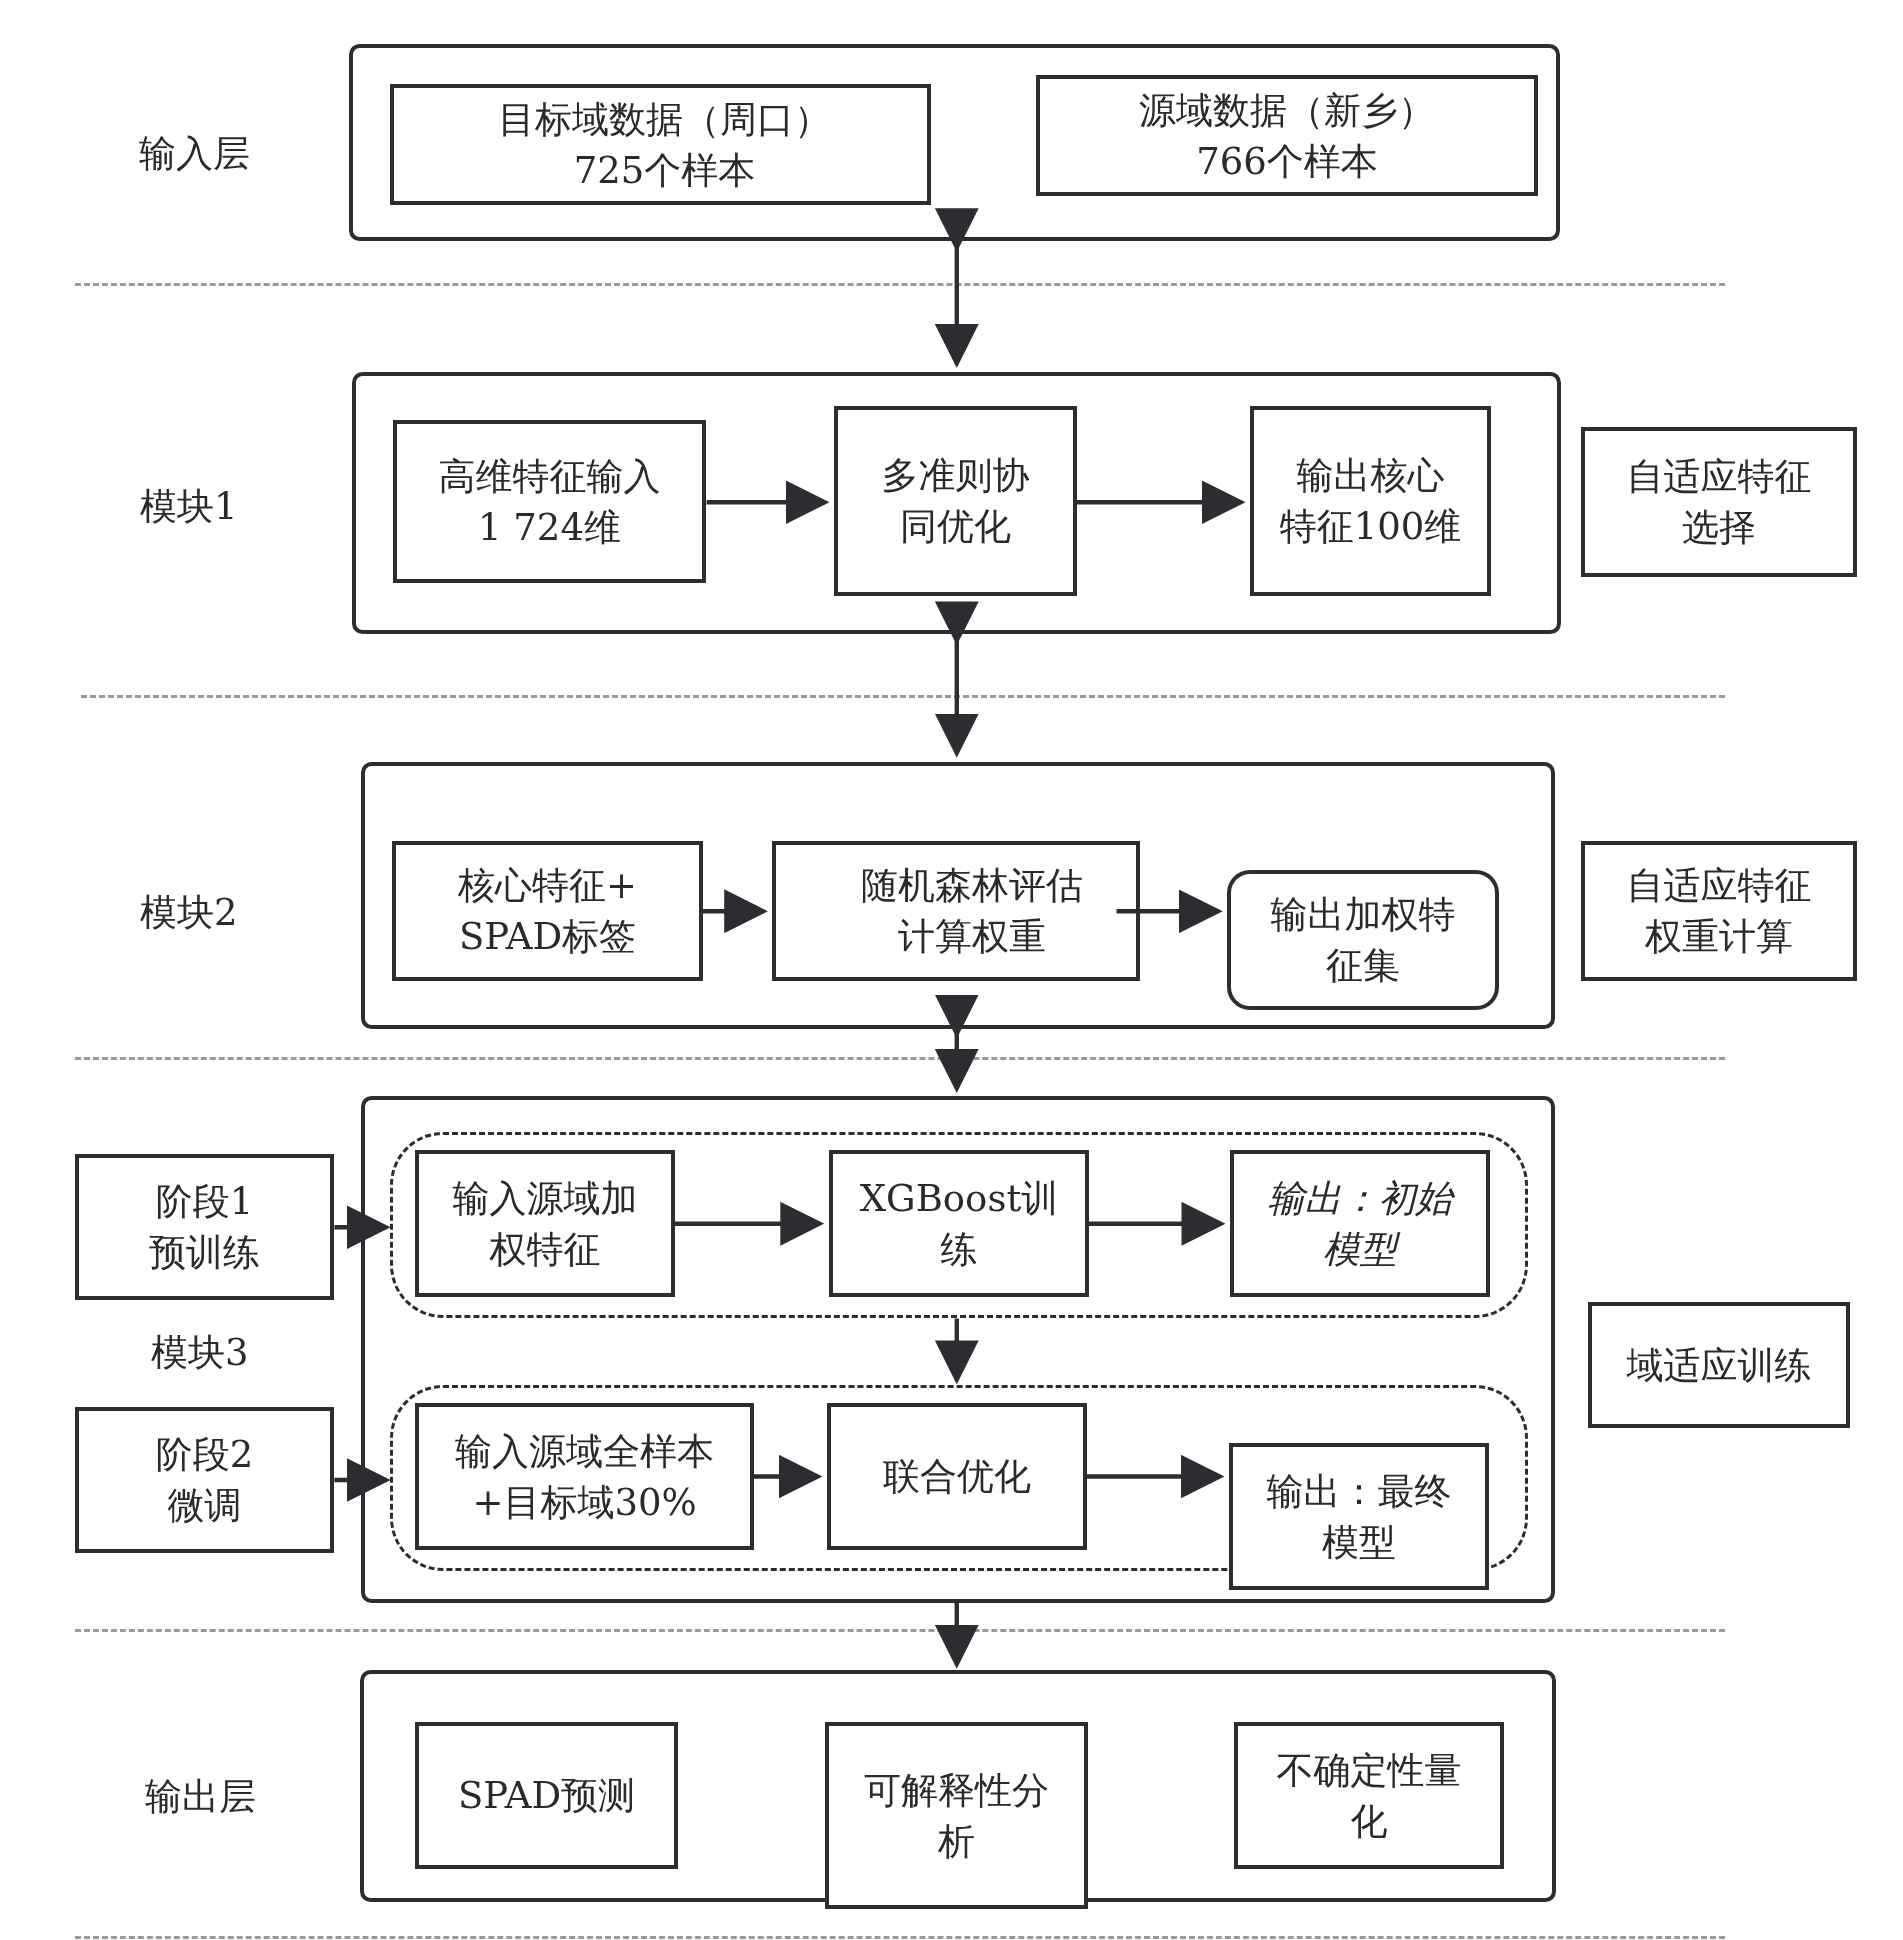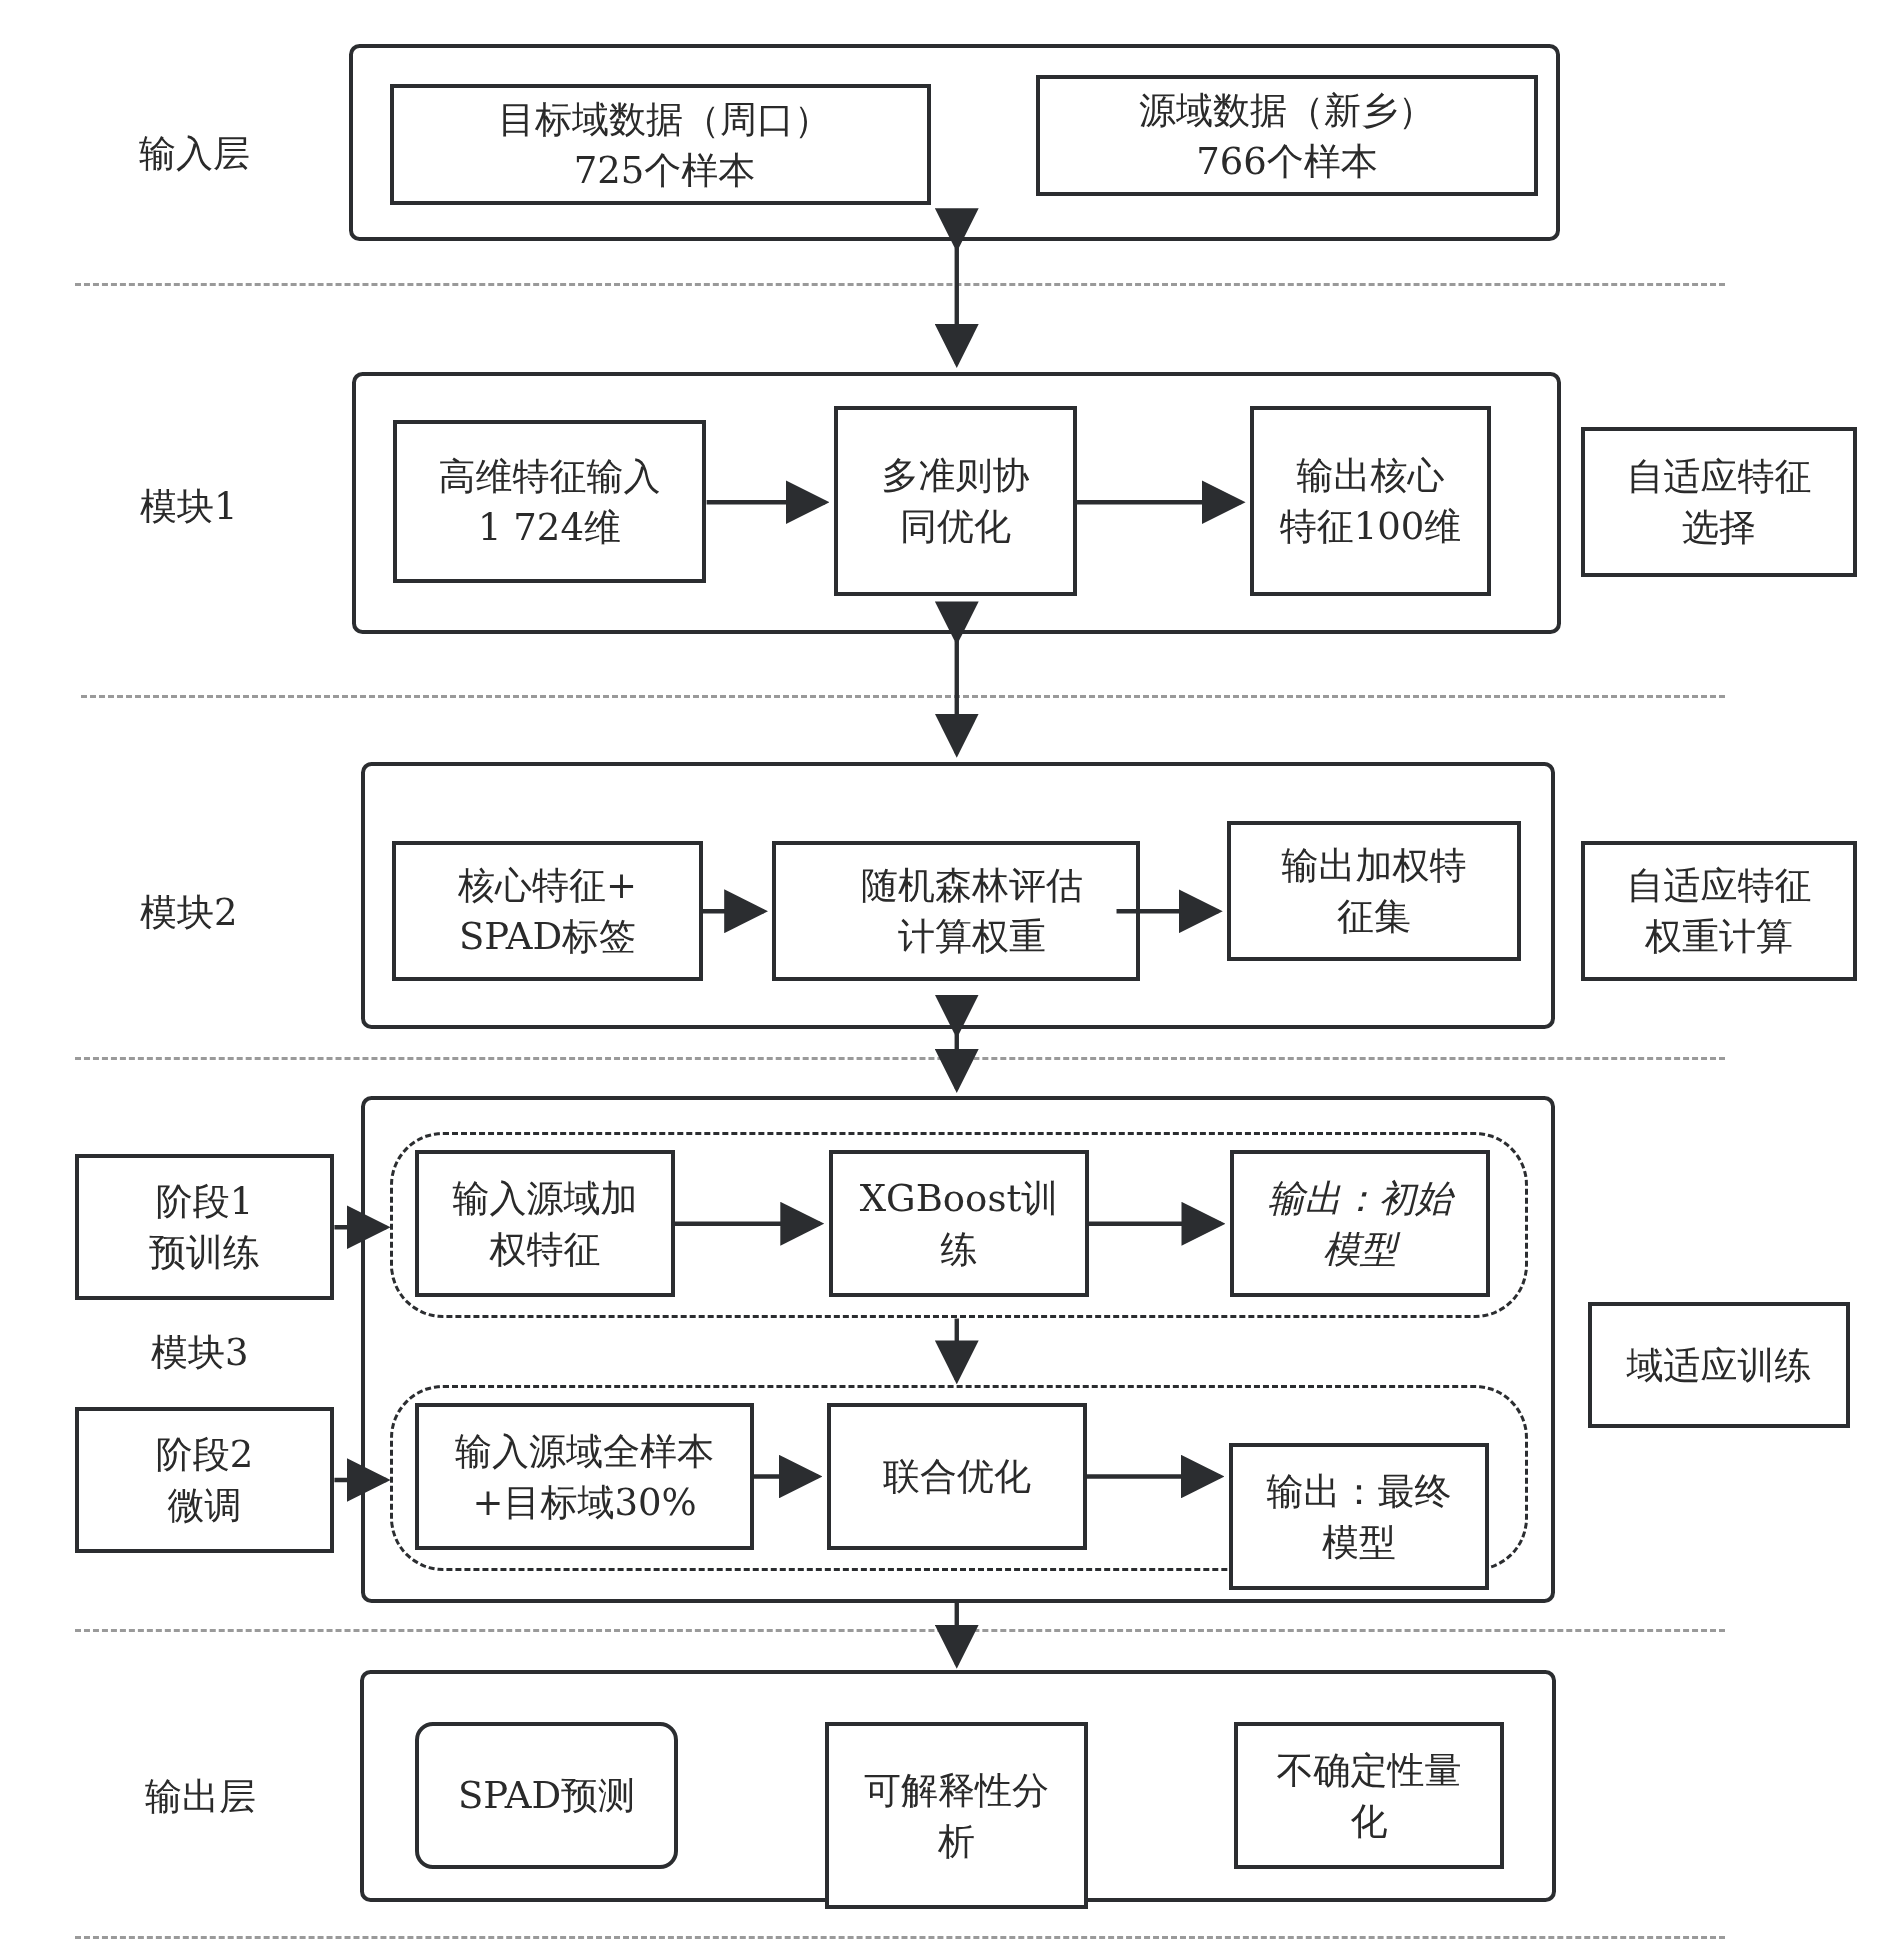--- a/index.html
+++ b/index.html
@@ -73,21 +73,21 @@
     <span>核心特征+</span>
     <span>SPAD标签</span>
   </div>
 </div>
 <div class="abs box" style="left:772px; top:841px; width:368px; height:140px;padding-left:32px;">
   <div>
     <span>随机森林评估</span>
     <span>计算权重</span>
   </div>
 </div>
-<div class="abs box" style="left:1227px; top:821px; width:294px; height:140px;">
+<div class="abs box" style="left:1227px; top:870px; width:272px; height:140px;border-radius:23px;">
   <div>
     <span>输出加权特</span>
     <span>征集</span>
   </div>
 </div>
 <div class="abs box" style="left:1581px; top:841px; width:276px; height:140px;">
   <div>
     <span>自适应特征</span>
     <span>权重计算</span>
   </div>
@@ -150,21 +150,21 @@
 </div>
 
 <div class="abs box" style="left:1588px; top:1302px; width:262px; height:126px;">
   <div>
     <span>域适应训练</span>
   </div>
 </div>
 
 <div class="abs label" style="left:145px; top:1771px; height:51px;">输出层</div>
 <div class="abs panel" style="left:360px; top:1670px; width:1196px; height:232px;"></div>
-<div class="abs box" style="left:415px; top:1722px; width:263px; height:147px;border-radius:18px;">
+<div class="abs box" style="left:415px; top:1722px; width:263px; height:147px;">
   <div>
       <span>SPAD预测</span>
     </div>
 </div>
 <div class="abs box" style="left:825px; top:1722px; width:263px; height:187px;">
   <div>
     <span>可解释性分</span>
     <span>析</span>
   </div>
 </div>

